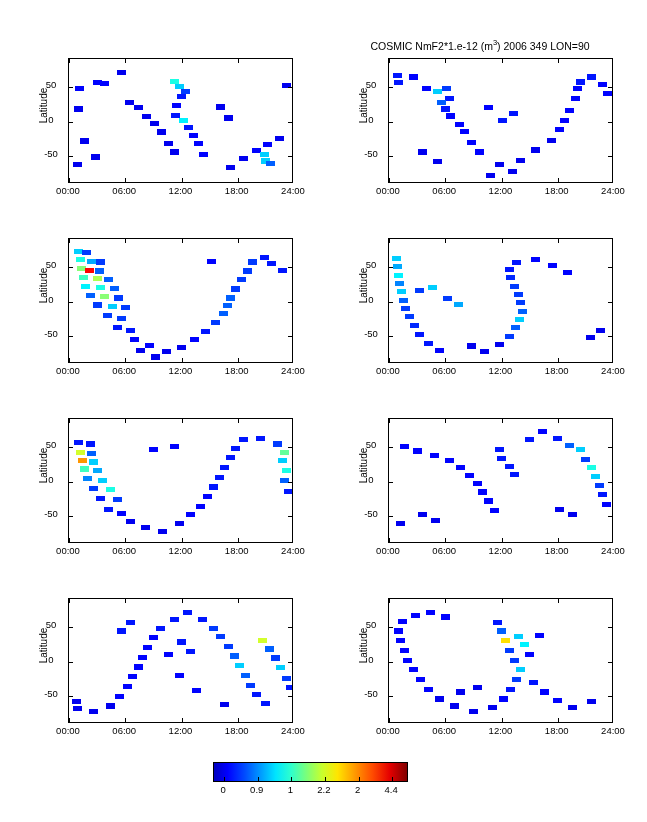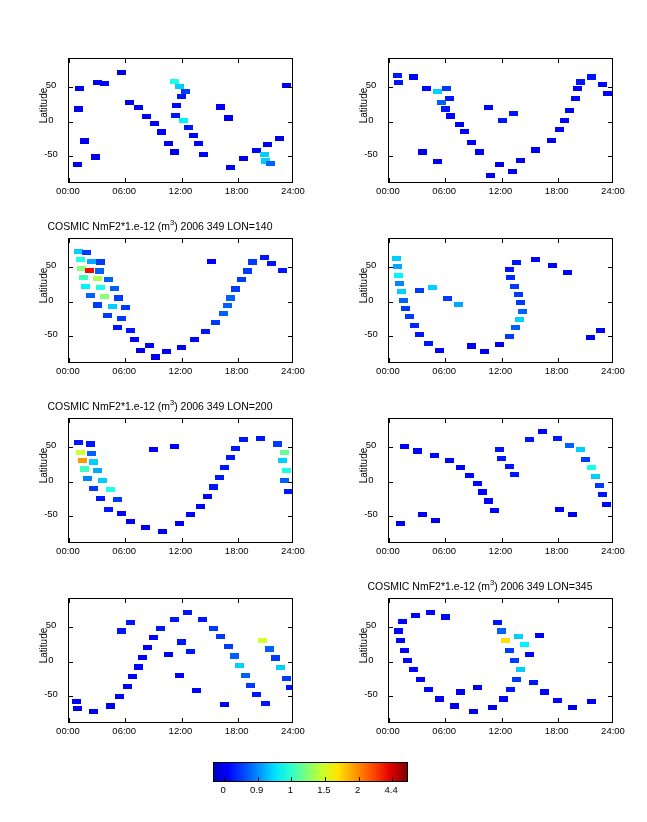--- a/index.html
+++ b/index.html
@@ -231,20 +231,21 @@
         </div>
         <div class="xticks">
           <div class="xtick" style="left: 0px; top: 0px;">00:00</div>
           <div class="xtick" style="left: 56.25px; top: 0px;">06:00</div>
           <div class="xtick" style="left: 112.5px; top: 0px;">12:00</div>
           <div class="xtick" style="left: 168.75px; top: 0px;">18:00</div>
           <div class="xtick" style="left: 225px; top: 0px;">24:00</div>
         </div>
       </div>
       <div class="panel" style="left: 330px; top: 38px;">
+        <div class="panel-title"><span>COSMIC NmF2*1.e-12 (m</span><sup>3</sup><span>) 2006 349 LON=90</span></div>
         <div class="ylabel">Latitude</div>
         <div class="yticks">
           <div class="ytick" style="top: 20.7778px;">50</div>
           <div class="ytick" style="top: 55.5px;">0</div>
           <div class="ytick" style="top: 90.2222px;">-50</div>
         </div>
         <div class="axes">
           <div class="cell" style="left: 3.9375px; top: 14.0667px; width: 9px; height: 5.2px; background: rgb(0, 21, 255);"></div>
           <div class="cell" style="left: 4.875px; top: 21.0111px; width: 9px; height: 5.2px; background: rgb(0, 21, 255);"></div>
           <div class="cell" style="left: 19.875px; top: 15.4556px; width: 9px; height: 5.2px; background: rgb(0, 2, 255);"></div>
@@ -298,21 +299,20 @@
         </div>
         <div class="xticks">
           <div class="xtick" style="left: 0px; top: 0px;">00:00</div>
           <div class="xtick" style="left: 56.25px; top: 0px;">06:00</div>
           <div class="xtick" style="left: 112.5px; top: 0px;">12:00</div>
           <div class="xtick" style="left: 168.75px; top: 0px;">18:00</div>
           <div class="xtick" style="left: 225px; top: 0px;">24:00</div>
         </div>
       </div>
       <div class="panel" style="left: 10px; top: 218px;">
-        <div class="panel-title"><span>COSMIC NmF2*1.e-12 (m</span><sup>3</sup><span>) 2006 349 LON=140</span></div>
         <div class="ylabel">Latitude</div>
         <div class="yticks">
           <div class="ytick" style="top: 20.7778px;">50</div>
           <div class="ytick" style="top: 55.5px;">0</div>
           <div class="ytick" style="top: 90.2222px;">-50</div>
         </div>
         <div class="axes">
           <div class="cell" style="left: 4.875px; top: 9.9px; width: 9px; height: 5.2px; background: rgb(0, 206, 255);"></div>
           <div class="cell" style="left: 13.3125px; top: 11.2889px; width: 9px; height: 5.2px; background: rgb(0, 58, 255);"></div>
           <div class="cell" style="left: 6.75px; top: 18.2333px; width: 9px; height: 5.2px; background: rgb(26, 255, 229);"></div>
@@ -443,21 +443,20 @@
         </div>
         <div class="xticks">
           <div class="xtick" style="left: 0px; top: 0px;">00:00</div>
           <div class="xtick" style="left: 56.25px; top: 0px;">06:00</div>
           <div class="xtick" style="left: 112.5px; top: 0px;">12:00</div>
           <div class="xtick" style="left: 168.75px; top: 0px;">18:00</div>
           <div class="xtick" style="left: 225px; top: 0px;">24:00</div>
         </div>
       </div>
       <div class="panel" style="left: 10px; top: 398px;">
-        <div class="panel-title"><span>COSMIC NmF2*1.e-12 (m</span><sup>3</sup><span>) 2006 349 LON=200</span></div>
         <div class="ylabel">Latitude</div>
         <div class="yticks">
           <div class="ytick" style="top: 20.7778px;">50</div>
           <div class="ytick" style="top: 55.5px;">0</div>
           <div class="ytick" style="top: 90.2222px;">-50</div>
         </div>
         <div class="axes">
           <div class="cell" style="left: 4.875px; top: 21.0111px; width: 9px; height: 5.2px; background: rgb(0, 21, 255);"></div>
           <div class="cell" style="left: 17.0625px; top: 22.4px; width: 9px; height: 5.2px; background: rgb(0, 21, 255);"></div>
           <div class="cell" style="left: 6.75px; top: 30.7333px; width: 9px; height: 5.2px; background: rgb(211, 255, 44);"></div>
@@ -649,21 +648,20 @@
         </div>
         <div class="xticks">
           <div class="xtick" style="left: 0px; top: 0px;">00:00</div>
           <div class="xtick" style="left: 56.25px; top: 0px;">06:00</div>
           <div class="xtick" style="left: 112.5px; top: 0px;">12:00</div>
           <div class="xtick" style="left: 168.75px; top: 0px;">18:00</div>
           <div class="xtick" style="left: 225px; top: 0px;">24:00</div>
         </div>
       </div>
       <div class="panel" style="left: 330px; top: 578px;">
-        <div class="panel-title"><span>COSMIC NmF2*1.e-12 (m</span><sup>3</sup><span>) 2006 349 LON=345</span></div>
         <div class="ylabel">Latitude</div>
         <div class="yticks">
           <div class="ytick" style="top: 20.7778px;">50</div>
           <div class="ytick" style="top: 55.5px;">0</div>
           <div class="ytick" style="top: 90.2222px;">-50</div>
         </div>
         <div class="axes">
           <div class="cell" style="left: 8.625px; top: 19.6222px; width: 9px; height: 5.2px; background: rgb(0, 2, 255);"></div>
           <div class="cell" style="left: 21.75px; top: 14.0667px; width: 9px; height: 5.2px; background: rgb(0, 2, 255);"></div>
           <div class="cell" style="left: 36.75px; top: 11.2889px; width: 9px; height: 5.2px; background: rgb(0, 2, 255);"></div>
@@ -732,18 +730,18 @@
         <div class="cb-tickmark" style="left: 43.7069px;"></div>
         <div class="cb-tickmark" style="left: 77.3276px;"></div>
         <div class="cb-tickmark" style="left: 110.948px;"></div>
         <div class="cb-tickmark" style="left: 144.569px;"></div>
         <div class="cb-tickmark" style="left: 178.19px;"></div>
       </div>
     <div id="cb-labels">
         <div class="cb-tick-label" style="left: 10.0862px;">0</div>
         <div class="cb-tick-label" style="left: 43.7069px;">0.9</div>
         <div class="cb-tick-label" style="left: 77.3276px;">1</div>
-        <div class="cb-tick-label" style="left: 110.948px;">1.5</div>
+        <div class="cb-tick-label" style="left: 110.948px;">2.2</div>
         <div class="cb-tick-label" style="left: 144.569px;">2</div>
         <div class="cb-tick-label" style="left: 178.19px;">4.4</div>
       </div>
   </div>
 </div>
 
 </body></html>

